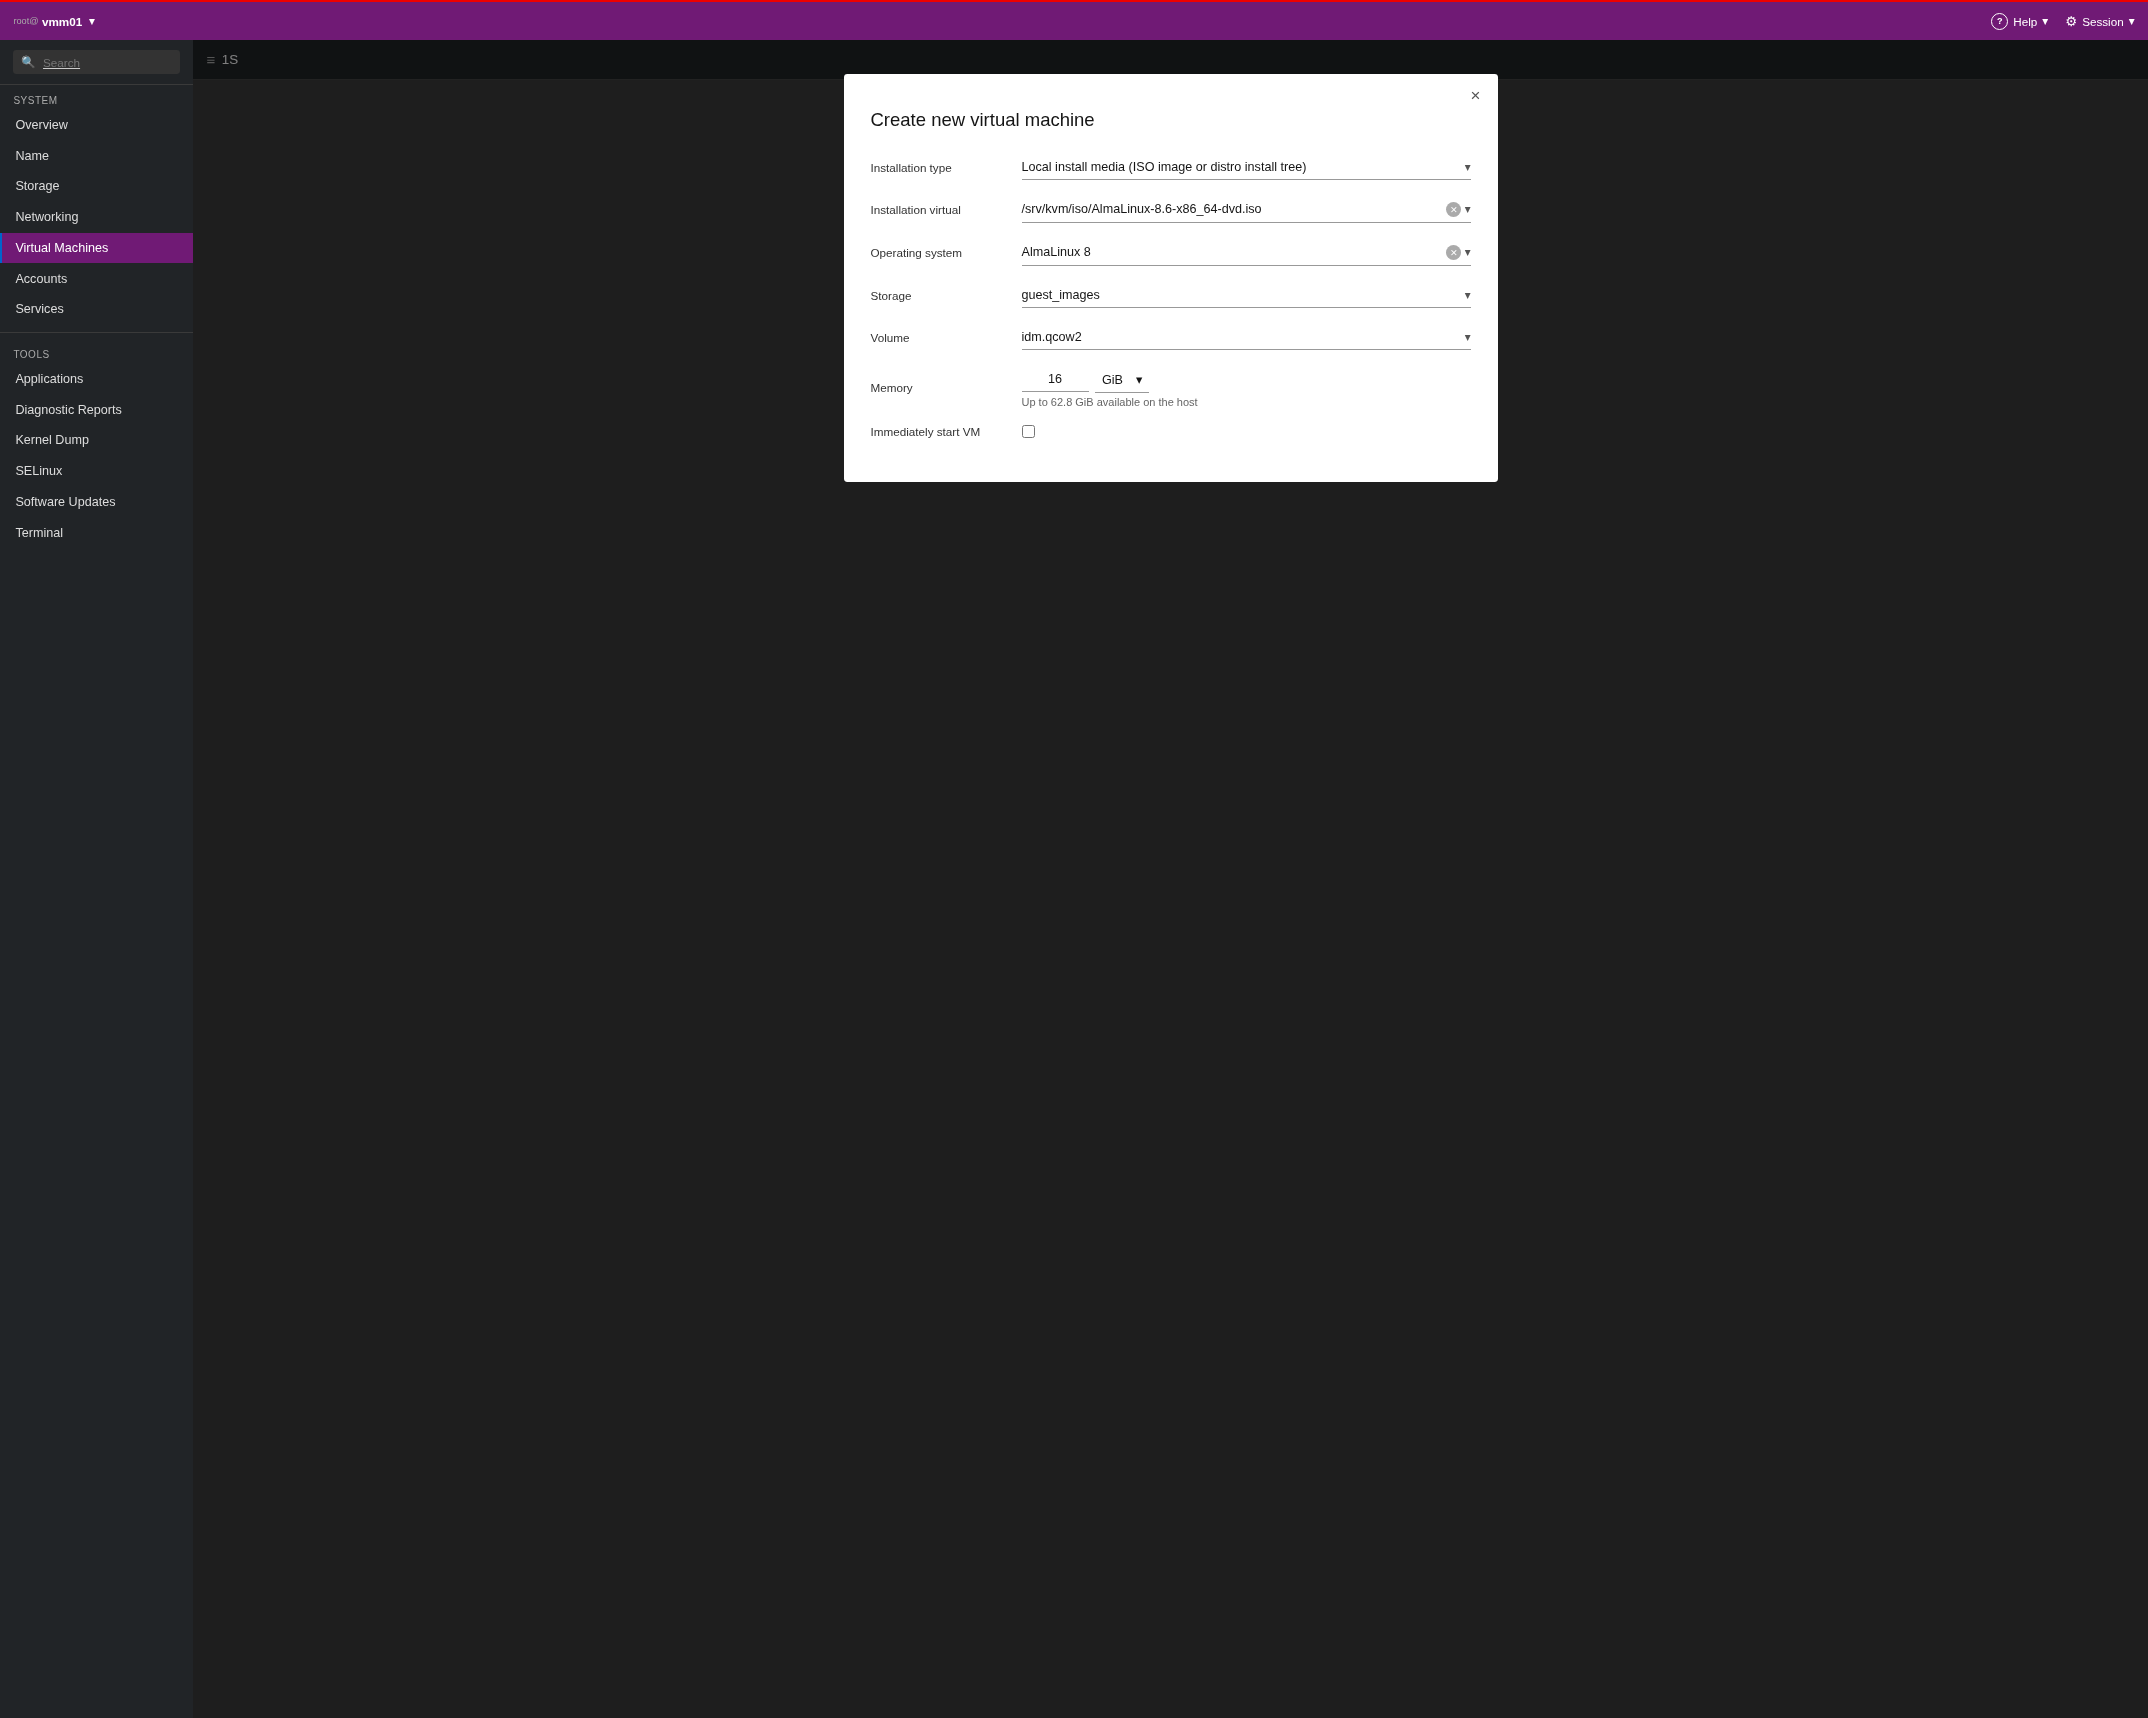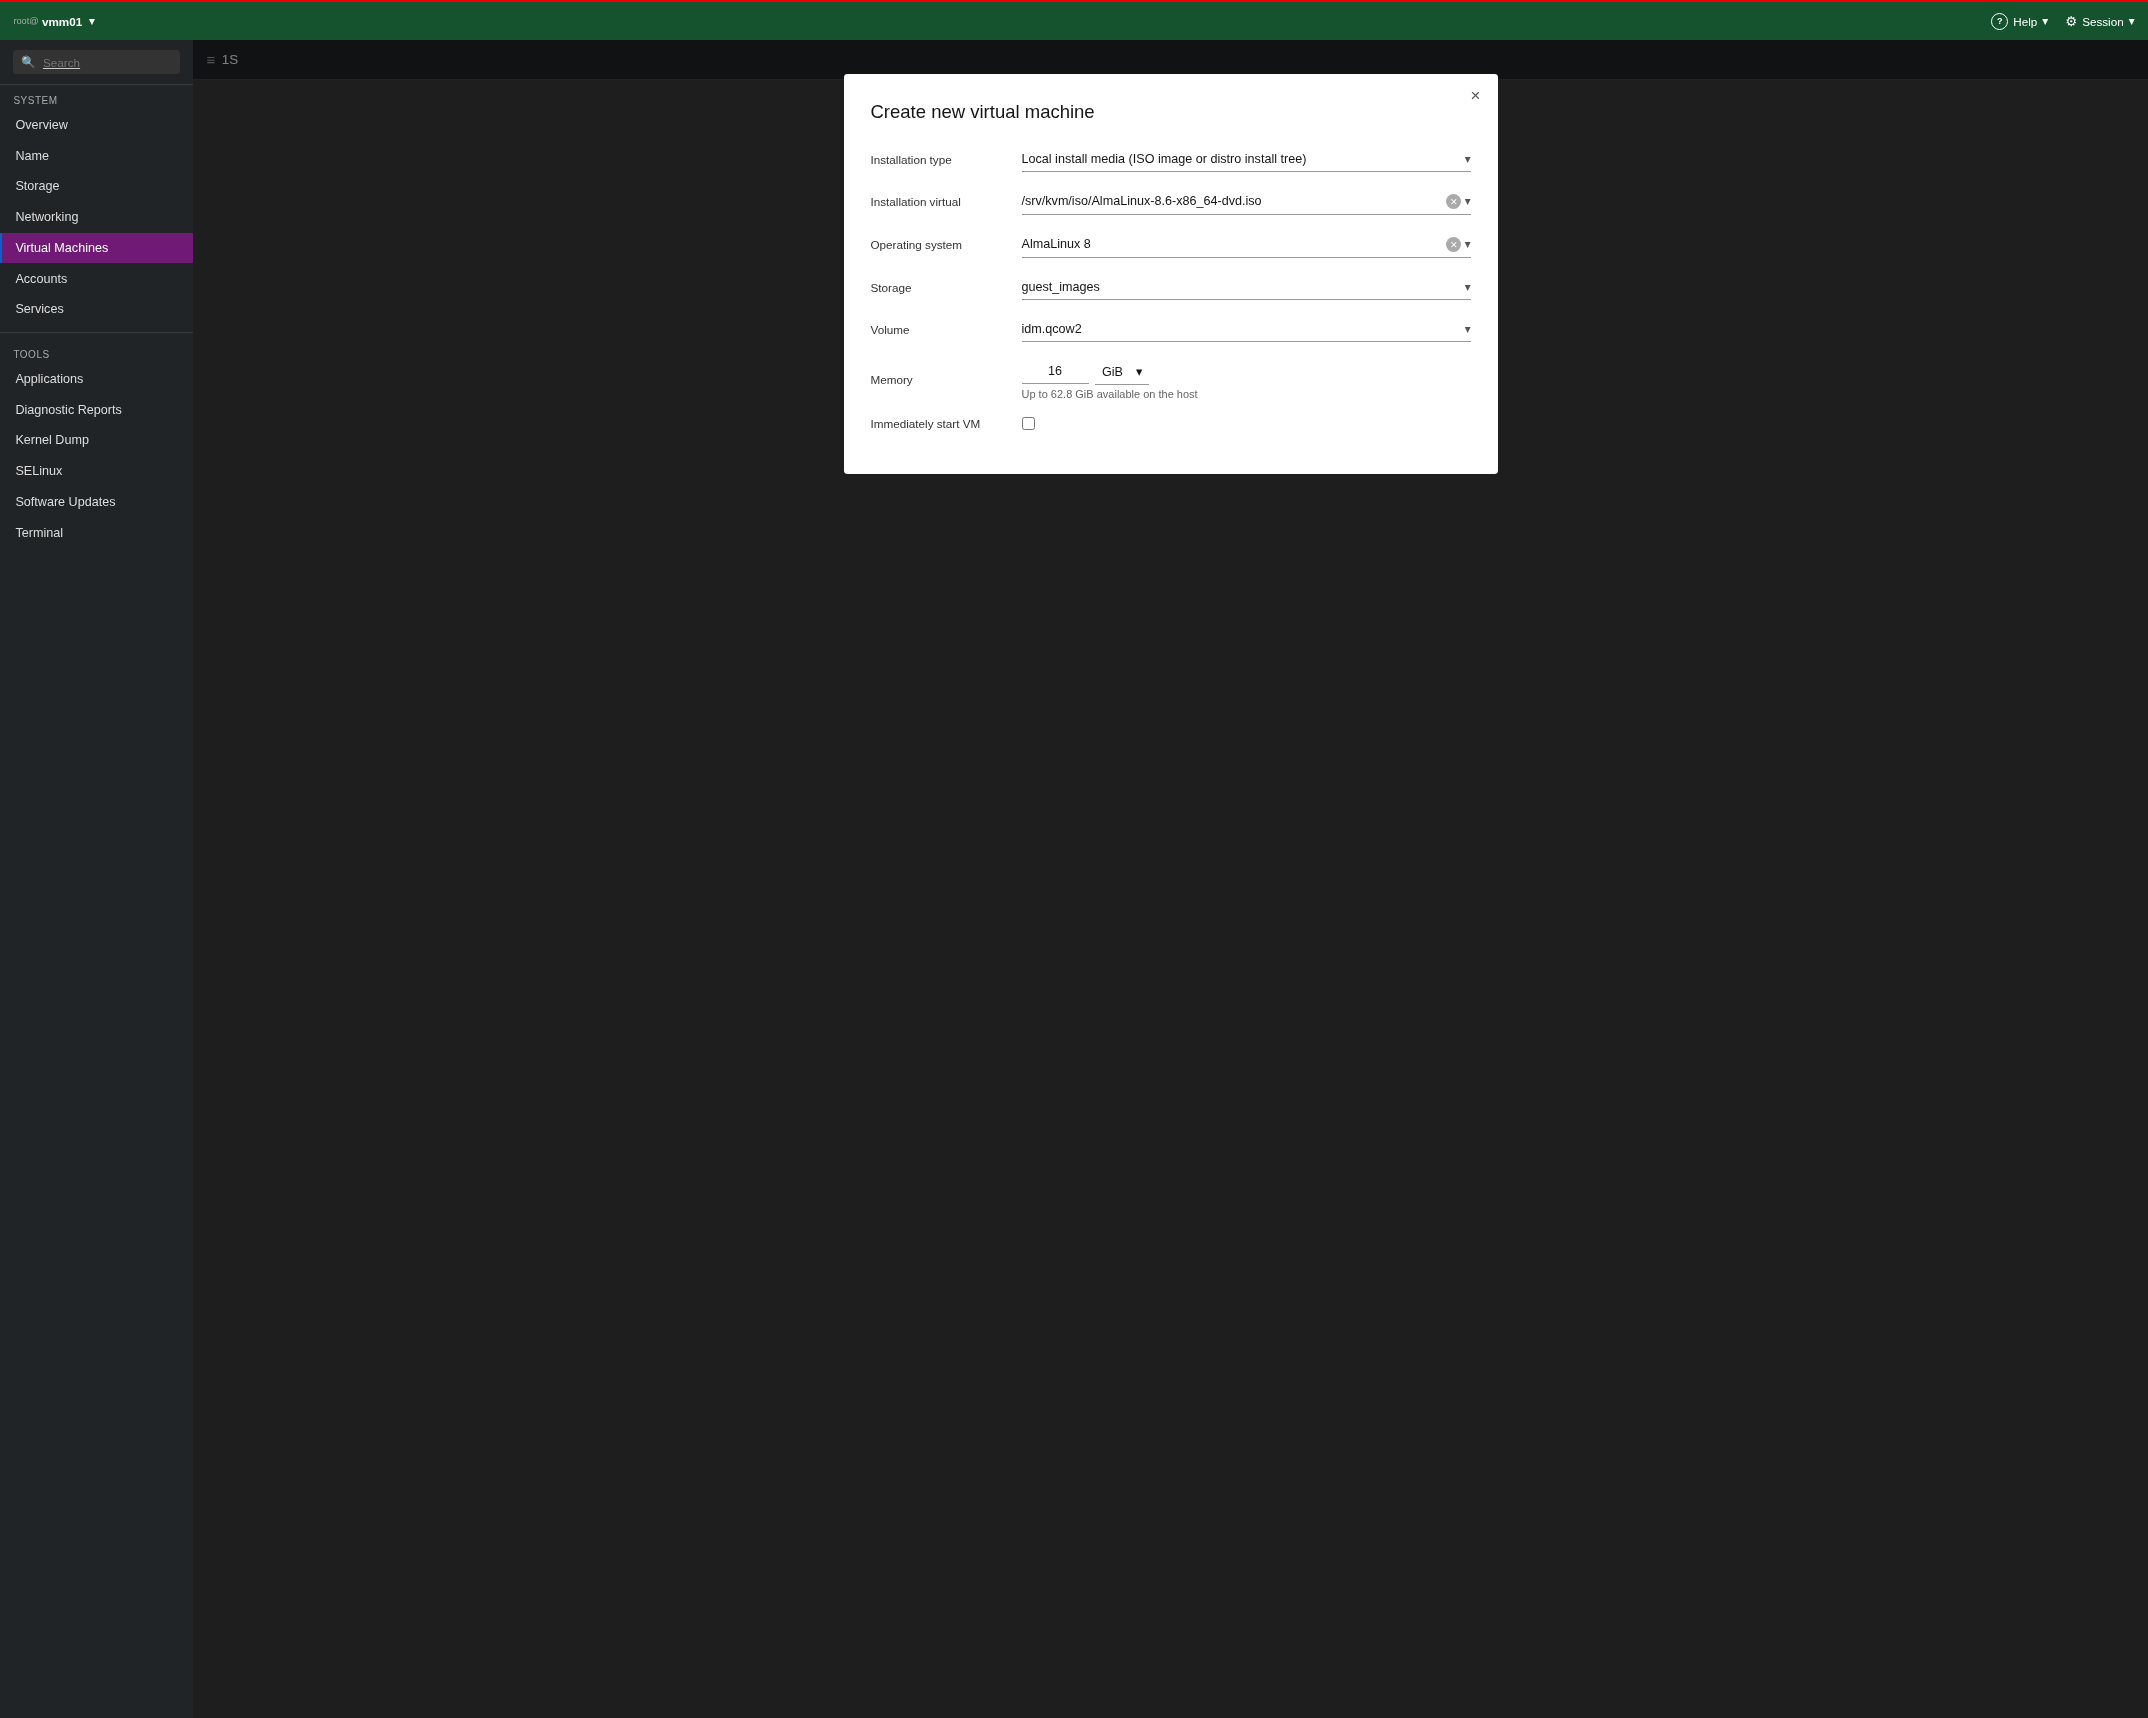--- a/index.html
+++ b/index.html
@@ -3,21 +3,21 @@
   <meta charset="utf-8">
   <style>
     * { box-sizing: border-box; margin: 0; padding: 0; }
     body { font-family: 'RedHatDisplay', 'Liberation Sans', Arial, sans-serif; background: #3c3c3c; color: #fff; height: 100vh; overflow: hidden; }
 
     
     .topbar {
       display: flex;
       align-items: center;
       justify-content: space-between;
-      background: #14532d;
+      background: #701a75;
       height: 40px;
       padding: 0 13.4px;
       border-top: 2.5px solid #e00;
     }
     .topbar-left {
       display: flex;
       align-items: center;
       gap: 3.4px;
       font-size: 11.7px;
       color: #fff;
@@ -146,20 +146,21 @@
       padding: 27px 27px 27px 27px;
       position: relative;
       max-height: 90vh;
       overflow-y: auto;
     }
     .modal-title {
       font-size: 18.5px;
       font-weight: 400;
       color: #151515;
       margin-bottom: 23.5px;
+      margin-top: 8px;
     }
     .modal-close {
       position: absolute;
       top: 13.4px; right: 17px;
       background: none;
       border: none;
       font-size: 17px;
       color: #555;
       cursor: pointer;
       line-height: 1;

